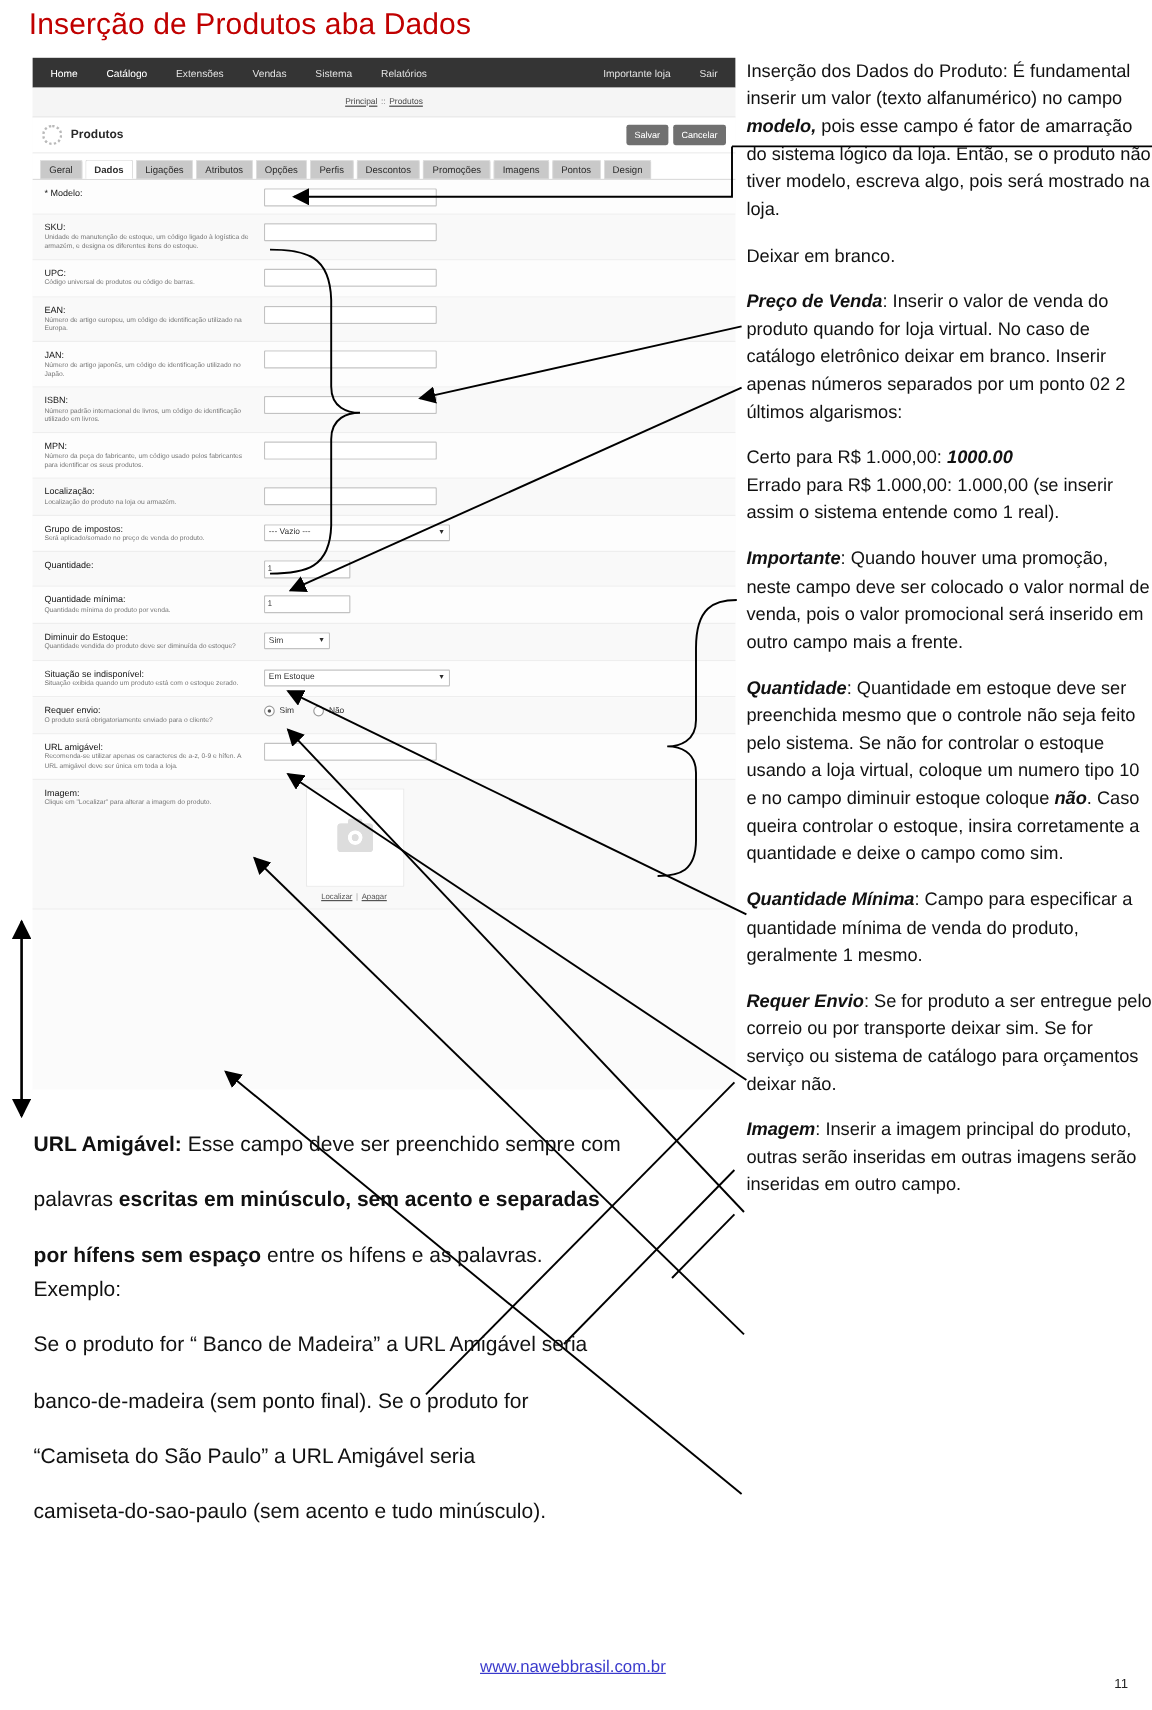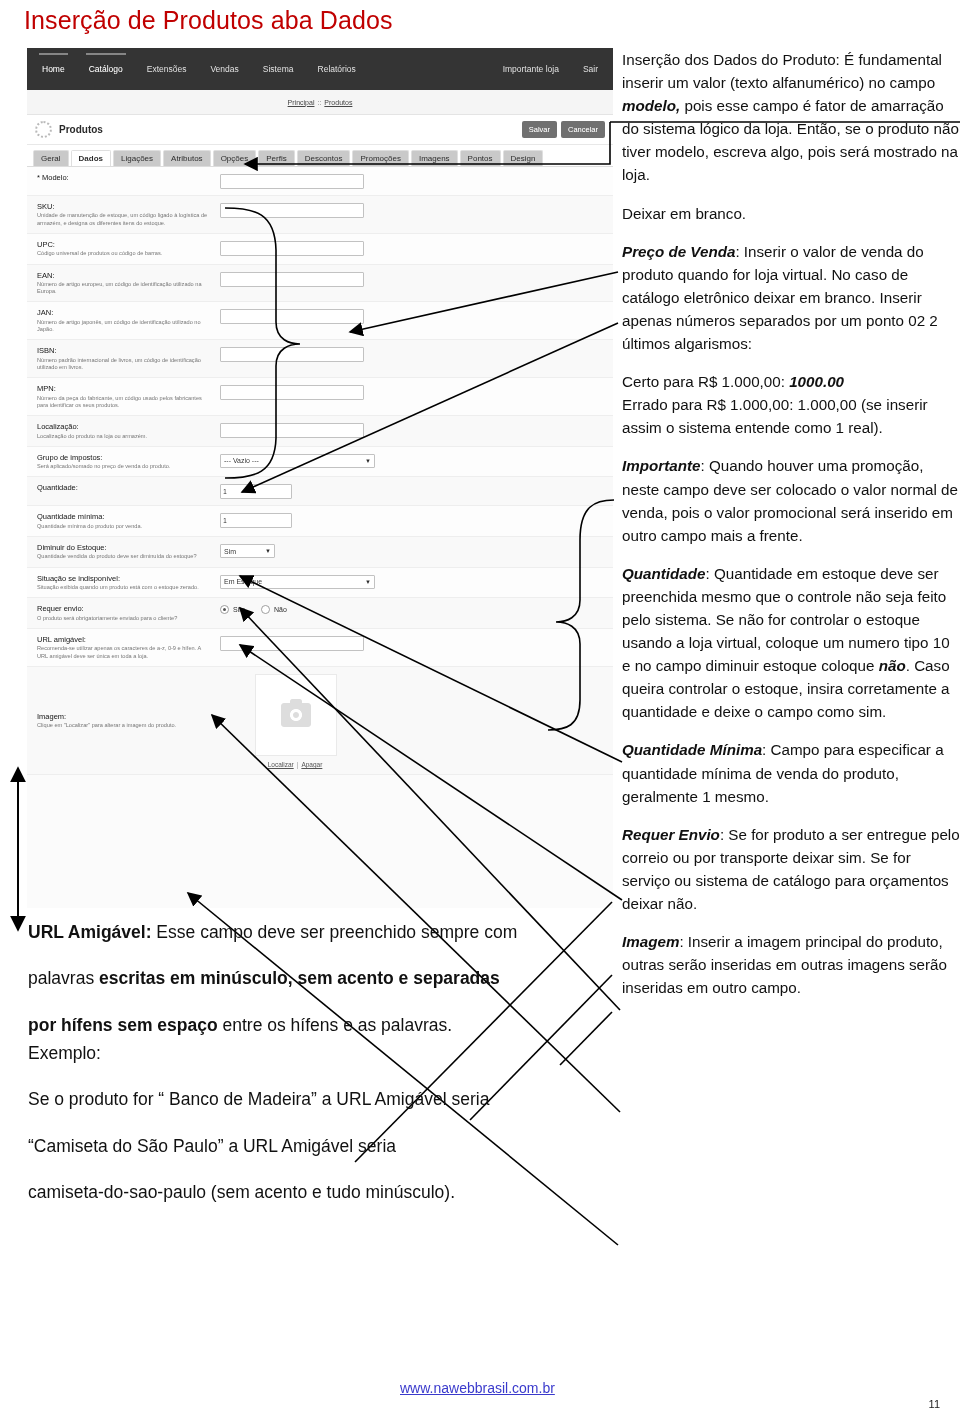--- a/index.html
+++ b/index.html
@@ -18,21 +18,21 @@
     letter-spacing:.1px;white-space:nowrap;
   }
   
   #shot{
     position:absolute;left:27px;top:48px;width:586px;height:860px;
     background:#f2f2f2;
     overflow:hidden;
     filter:grayscale(1) contrast(1.08);
   }
   .nav{
-    height:42px;background:#3a3a38;display:flex;align-items:center;
+    height:25px;background:#3a3a38;display:flex;align-items:center;
     padding:0 12px;box-sizing:border-box;
   }
   .nav .item{
     color:#dedede;font-size:8.5px;margin-right:18px;white-space:nowrap;
     padding:5px 3px 5px 3px;position:relative;
   }
   .nav .item.active{color:#fff;}
   .nav .item.active:before{
     content:"";position:absolute;left:0;right:0;top:-6px;height:2px;background:#d07830;
   }
@@ -113,21 +113,21 @@
   #anno{position:absolute;left:0;top:0;width:960px;height:1425px;pointer-events:none;}
   
   #right-col{
     position:absolute;left:622px;top:48px;width:340px;
     font-size:15.2px;line-height:1.52;color:#111;
   }
   #right-col p{margin:0 0 15px 0;}
   #right-col b{font-weight:bold;font-style:italic;}
   
   #bottom-left{
-    position:absolute;left:28px;top:918px;width:580px;
+    position:absolute;left:28px;top:939px;width:580px;
     font-size:17.5px;line-height:1.62;color:#111;
   }
   #bottom-left p{margin:0 0 14px 0;}
   #bottom-left .lead{margin-bottom:18px;}
   #bottom-left b{font-weight:bold;}
   
   #footer-link{
     position:absolute;left:400px;top:1380px;font-size:14px;color:#3a3acc;text-decoration:underline;text-align:center;
   }
   #page-num{position:absolute;right:20px;top:1398px;font-size:11px;color:#222;}
@@ -338,21 +338,21 @@
     <div class="frow">
       <div class="flabel">
         <span class="t">URL amigável:</span>
         <span class="d">Recomenda-se utilizar apenas os caracteres de a-z, 0-9 e hífen. A URL amigável deve ser única em toda a loja.</span>
       </div>
       <div class="fctl">
           <span class="inp"></span>
         </div>
     </div>
 
-    <div class="frow" style="min-height:104px;align-items:center;gap:35px;">
+    <div class="frow" style="min-height:104px;gap:35px;">
       <div class="flabel">
         <span class="t">Imagem:</span>
         <span class="d">Clique em "Localizar" para alterar a imagem do produto.</span>
       </div>
       <div class="fctl" style="display:flex;flex-direction:column;align-items:flex-start;">
         <span class="imgbox">
           <span class="camera"></span>
         </span>
         <span class="imglinks">
           <a>Localizar</a><span class="bar">|</span><a>Apagar</a>
@@ -435,18 +435,19 @@
   <p><b>Quantidade Mínima</b>: Campo para especificar a quantidade mínima de venda do produto, geralmente 1 mesmo.</p>
   <p><b>Requer Envio</b>: Se for produto a ser entregue pelo correio ou por transporte deixar sim. Se for serviço ou sistema de catálogo para orçamentos deixar não.</p>
   <p><b>Imagem</b>: Inserir a imagem principal do produto, outras serão inseridas em outras imagens serão inseridas em outro campo.</p>
 </div>
 
 <div id="bottom-left">
   <p class="lead"><b>URL Amigável:</b> Esse campo deve ser preenchido sempre com</p>
   <p class="lead">palavras <b>escritas em minúsculo, sem acento e separadas</b></p>
   <p class="lead"><b>por hífens sem espaço</b> entre os hífens e as palavras.<br>Exemplo:</p>
   <p class="lead">Se o produto for “ Banco de Madeira” a URL Amigável seria</p>
+  <p class="lead">banco-de-madeira (sem ponto final). Se o produto for</p>
   <p class="lead">“Camiseta do São Paulo” a URL Amigável seria</p>
   <p>camiseta-do-sao-paulo  (sem acento e tudo minúsculo).</p>
 </div>
 
 <a id="footer-link">www.nawebbrasil.com.br</a>
 <div id="page-num">11</div>
 
 </body></html>

